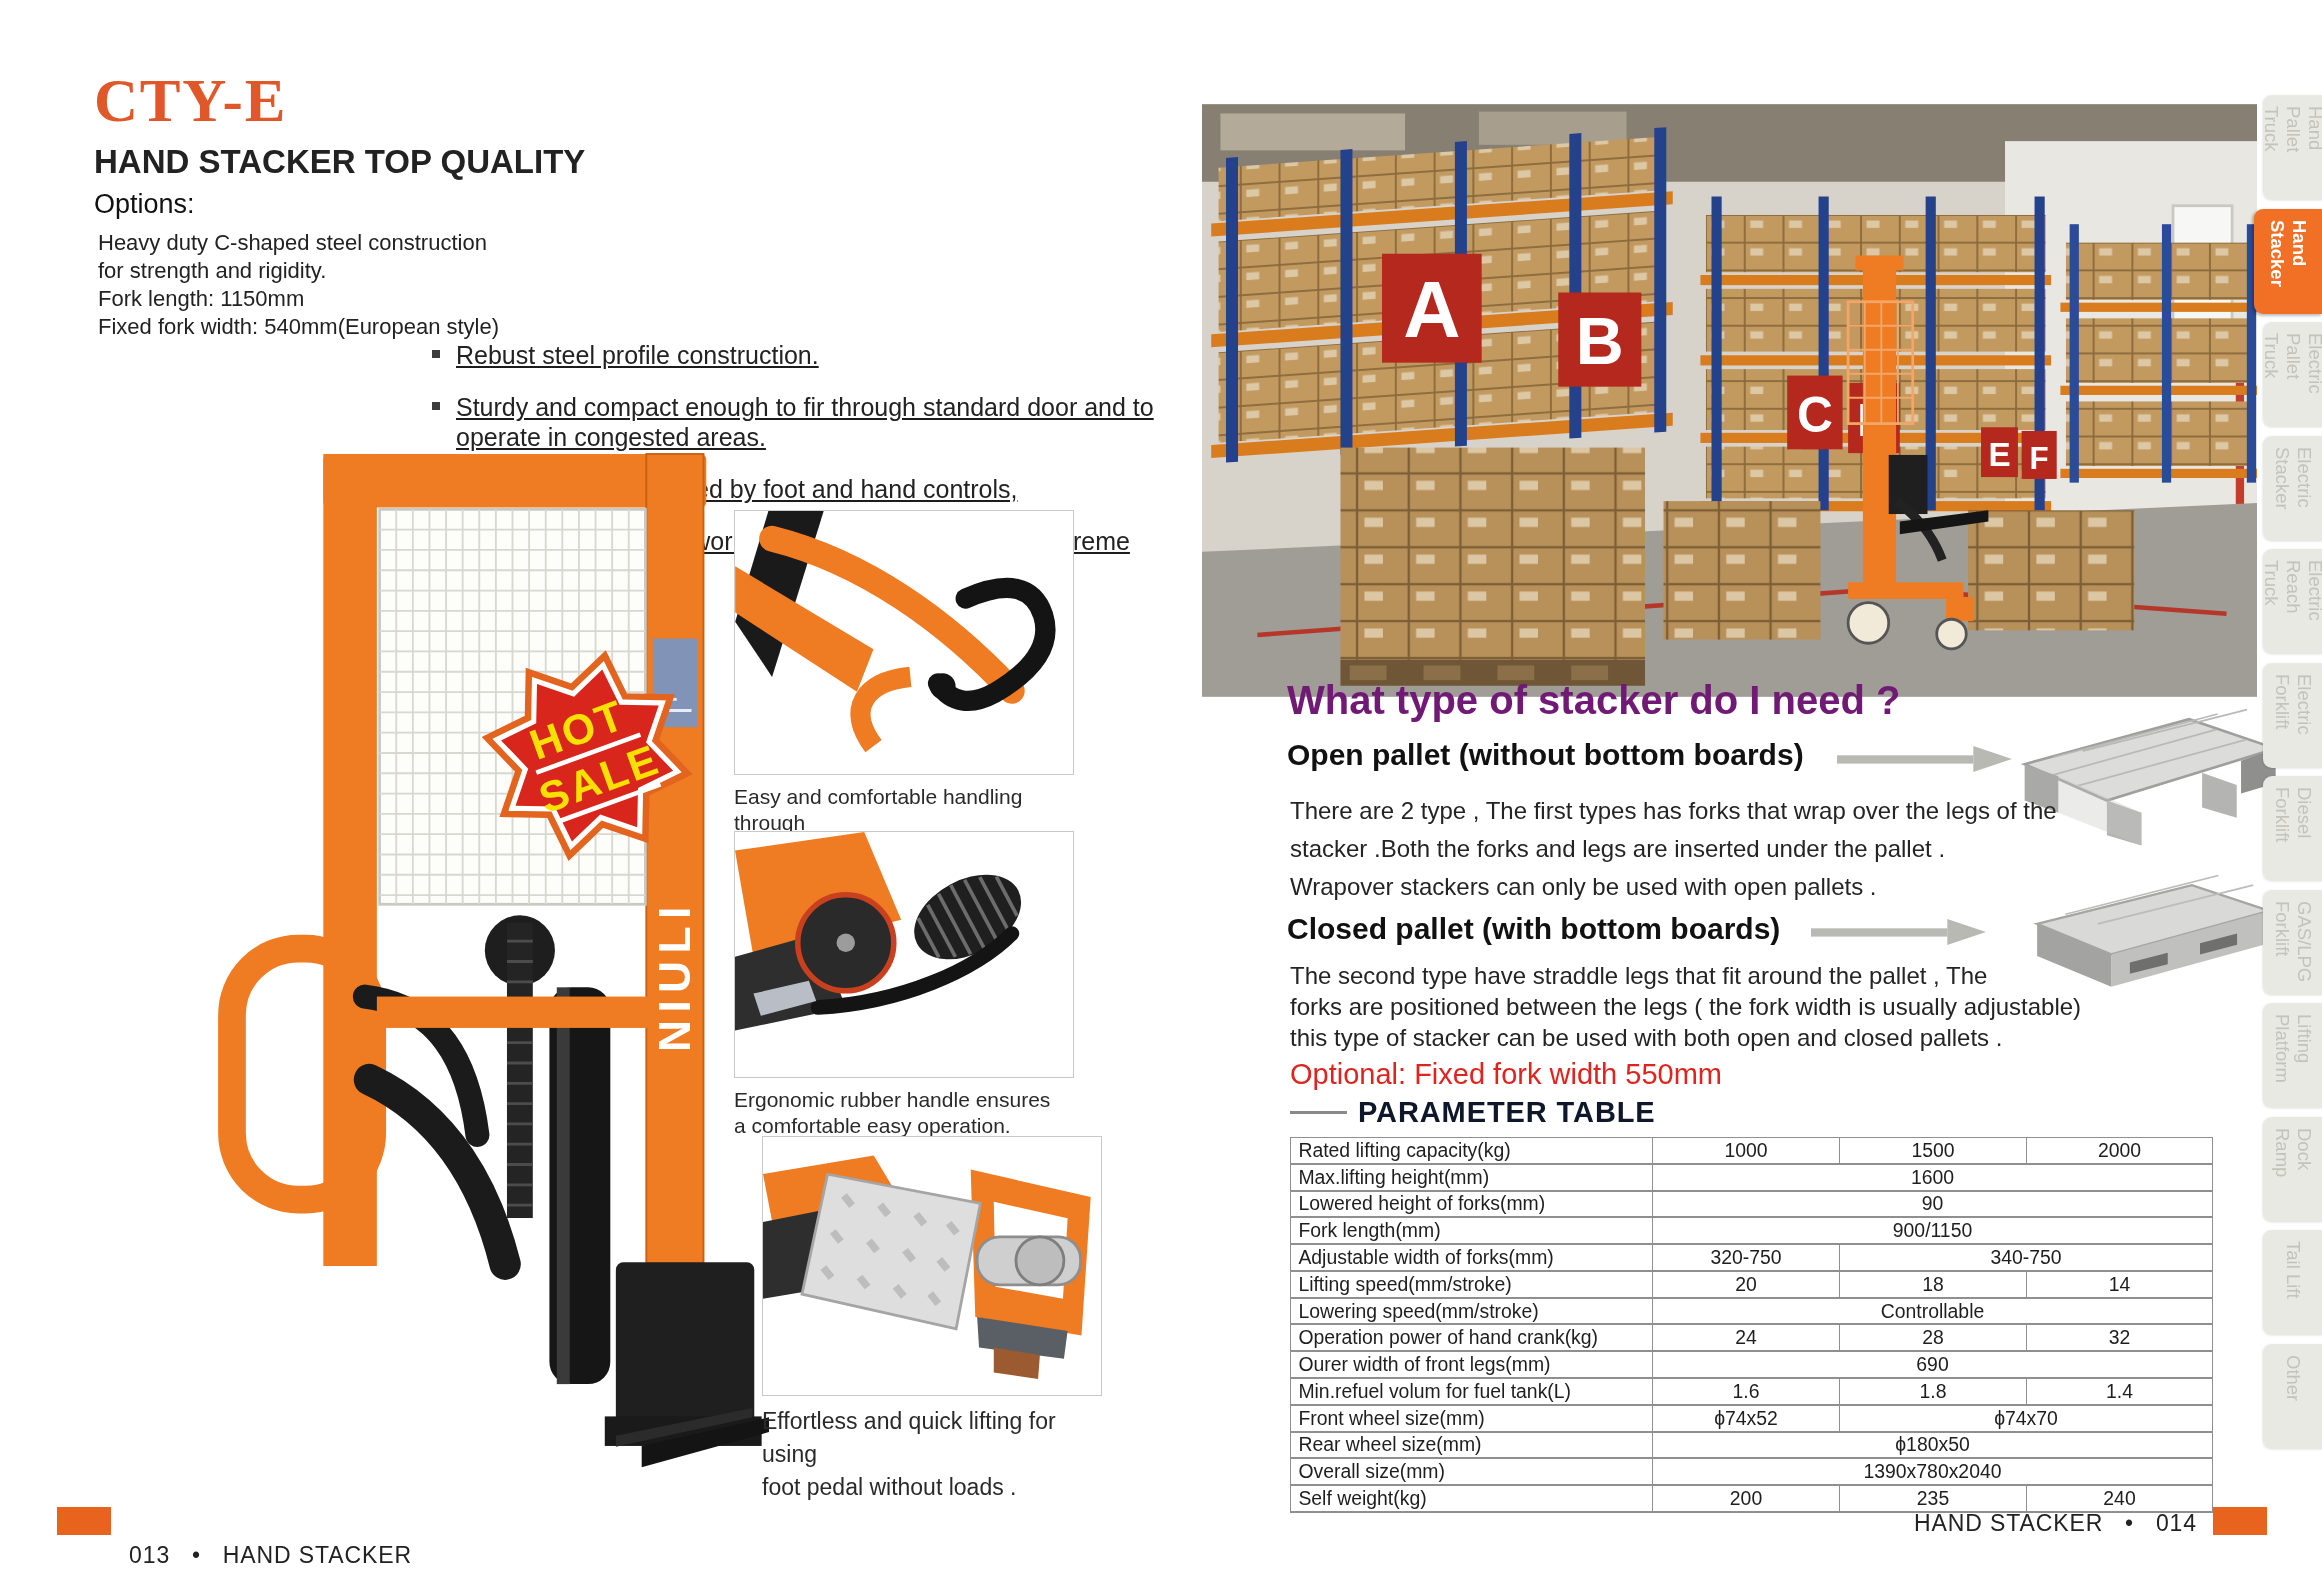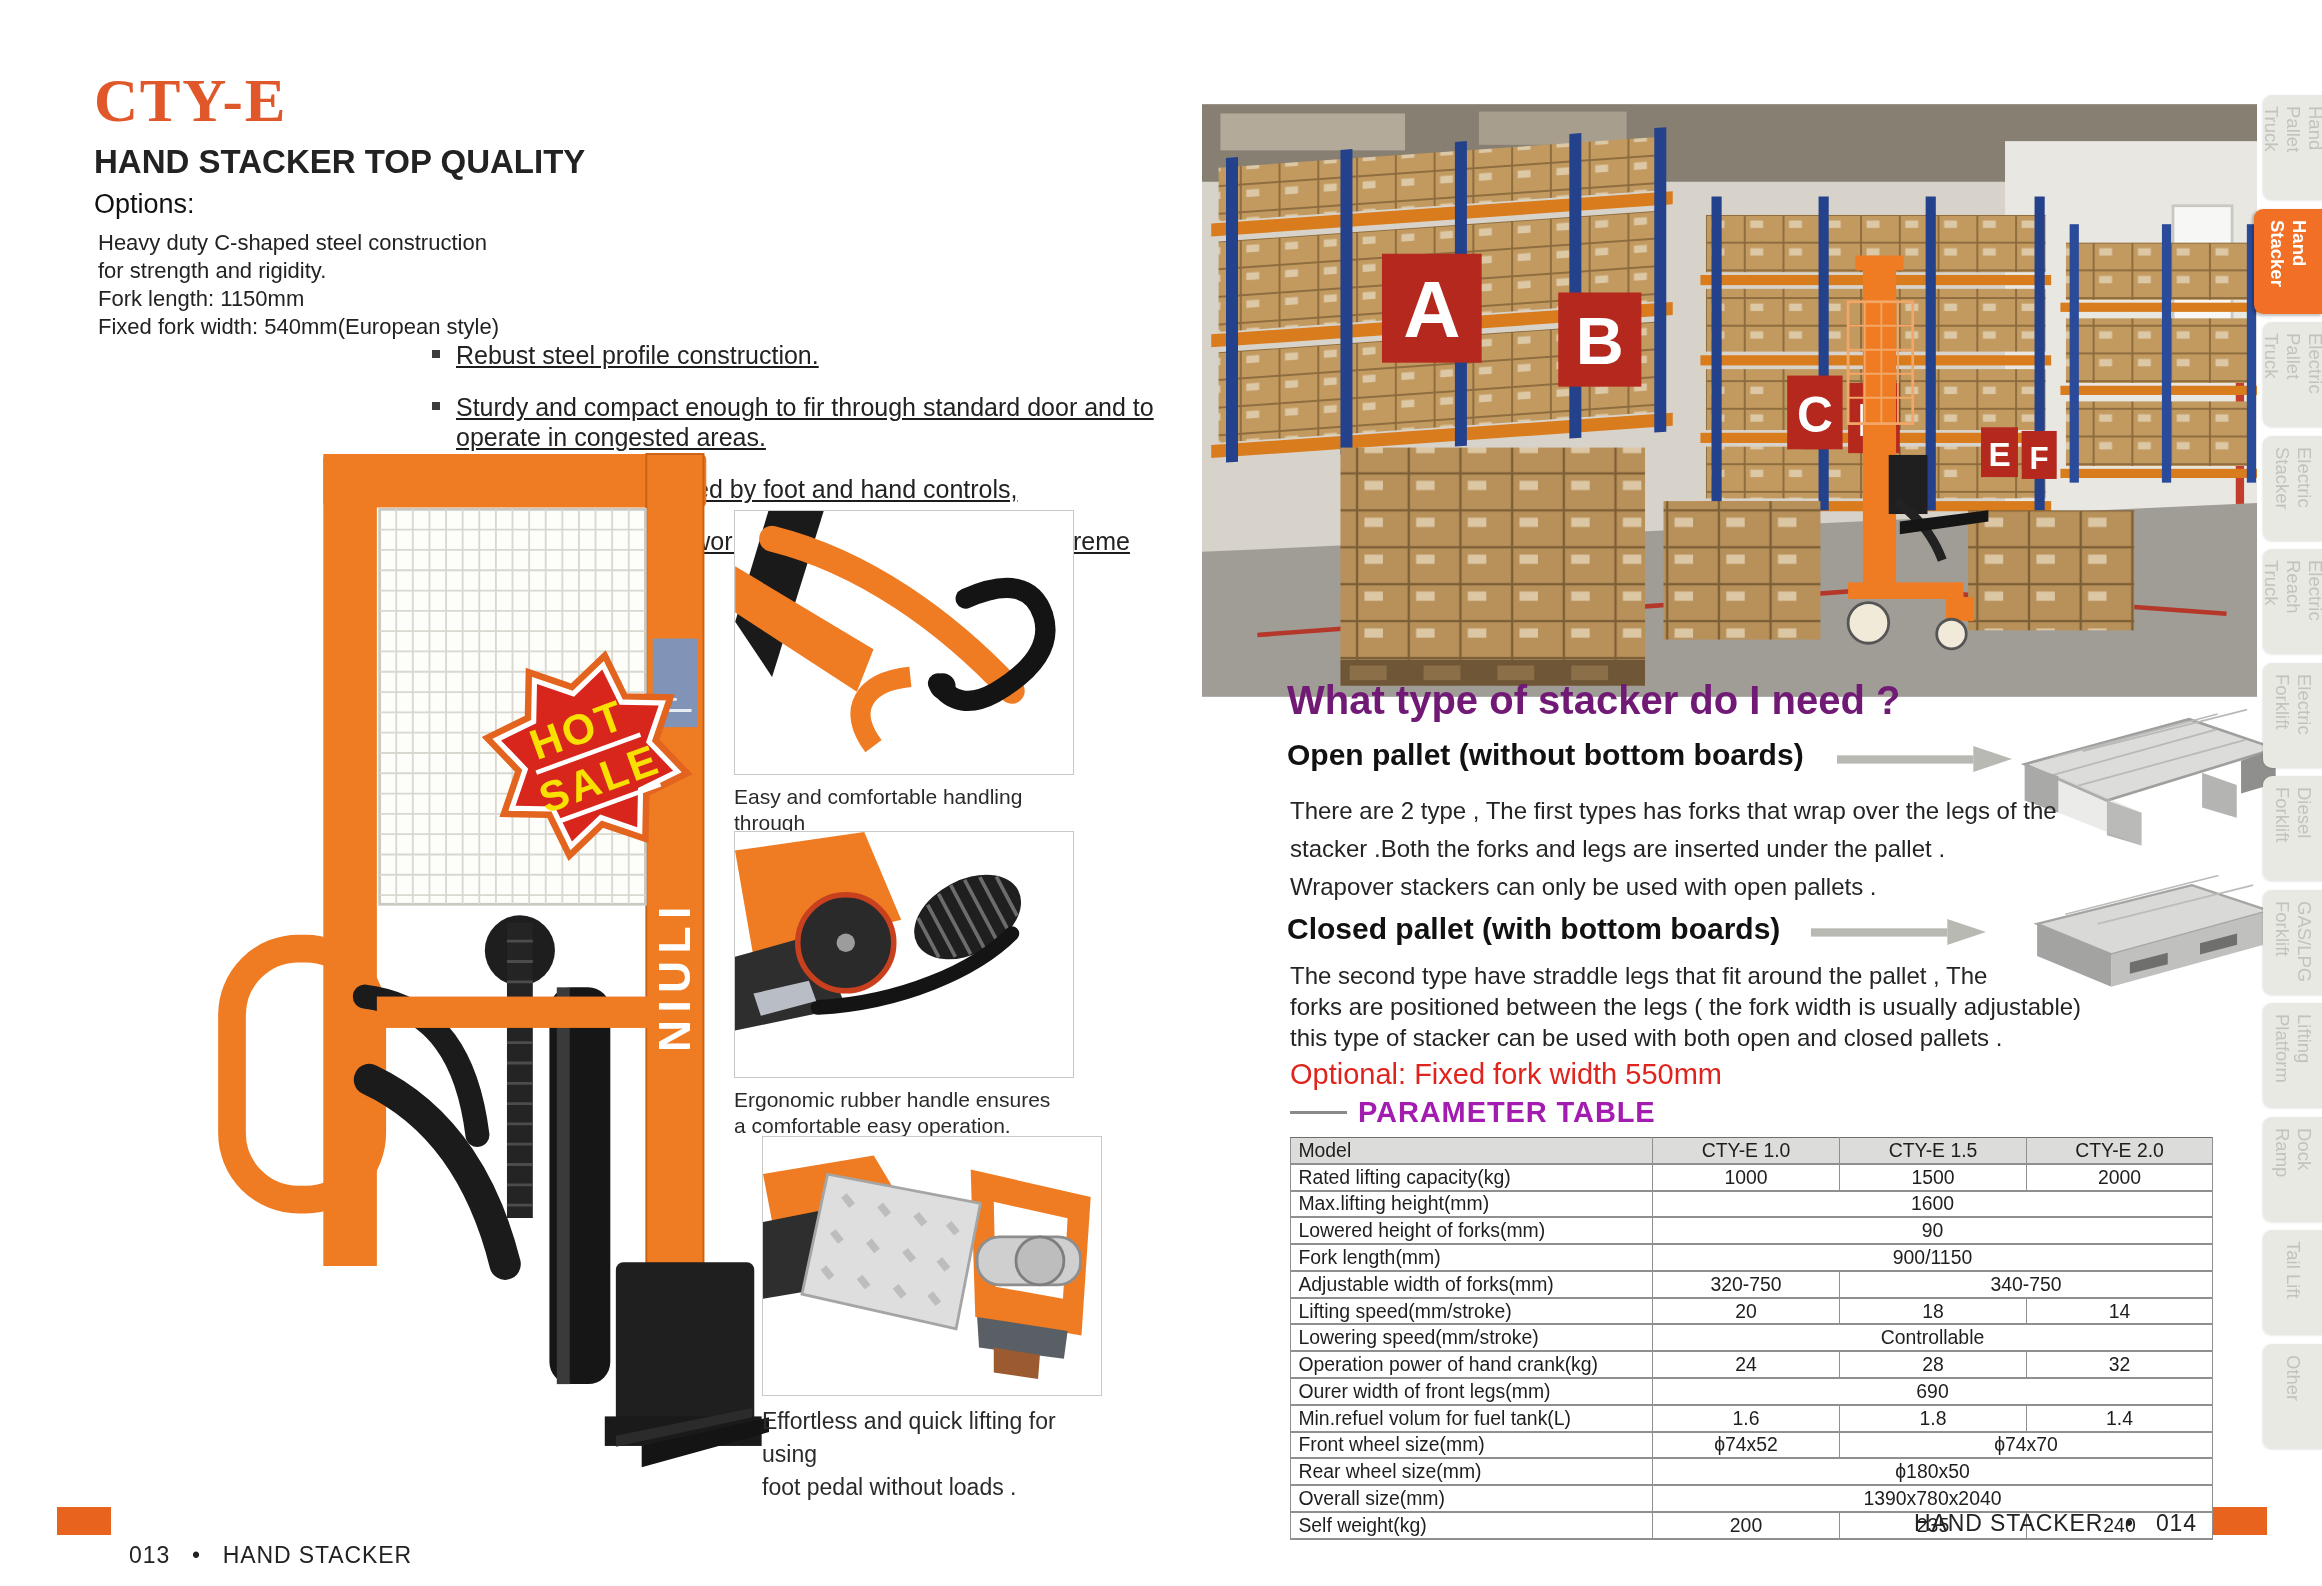--- a/index.html
+++ b/index.html
@@ -25,21 +25,21 @@
   .pcard .cap { margin-top:9.2px; font-size:21px; color:#2a2a2a; line-height:26px; white-space:pre-line; }
 
   
   .guide-title { font-size:40px; font-weight:bold; color:#701a75; letter-spacing:0px; }
   .sub-head { font-size:30px; font-weight:bold; color:#111; }
   .body-text { font-size:24px; color:#242424; white-space:pre-line; }
   .note-red { font-size:29px; color:#e0241d; }
 
   .param-head { display:flex; align-items:center; }
   .param-line { width:57px; height:2.8px; background:#8a8a8a; margin-right:11px; }
-  .param-title { font-size:29px; font-weight:bold; color:#a21caf; letter-spacing:0.9px; }
+  .param-title { font-size:29px; font-weight:bold; color:#0f172a; letter-spacing:0.9px; }
 
   
   table.params { border-collapse:collapse; width:923px; table-layout:fixed; background:#fff; }
   table.params td { border:0.9px solid #8f8f8f; border-bottom:2.8px double #8f8f8f; font-size:19.4px; color:#1e1e1e;
                     height:22px; padding:0.9px 7.4px; text-align:center; overflow:hidden; white-space:nowrap; }
   table.params td.lbl { text-align:left; }
   table.params tr.hdr td { background:#dcdcda; border-top:1.8px solid #6e6e6e; }
   table.params { border:1.8px solid #787878; }
 
   
@@ -395,26 +395,20 @@
   </div>
 
   <table class="params abs" style="left:1290px; top:1137px;">
     <colgroup>
         <col style="width:362px">
         <col style="width:187px">
         <col style="width:187px">
         <col style="width:186px">
       </colgroup>
     <tbody>
-        <tr class="hdr">
-          <td class="lbl">Model</td>
-          <td>CTY-E 1.0</td>
-          <td>CTY-E 1.5</td>
-          <td>CTY-E 2.0</td>
-        </tr>
         <tr>
           <td class="lbl">Rated lifting capacity(kg)</td>
           <td>1000</td>
           <td>1500</td>
           <td>2000</td>
         </tr>
         <tr>
           <td class="lbl">Max.lifting height(mm)</td>
           <td colspan="3">1600</td>
         </tr>

